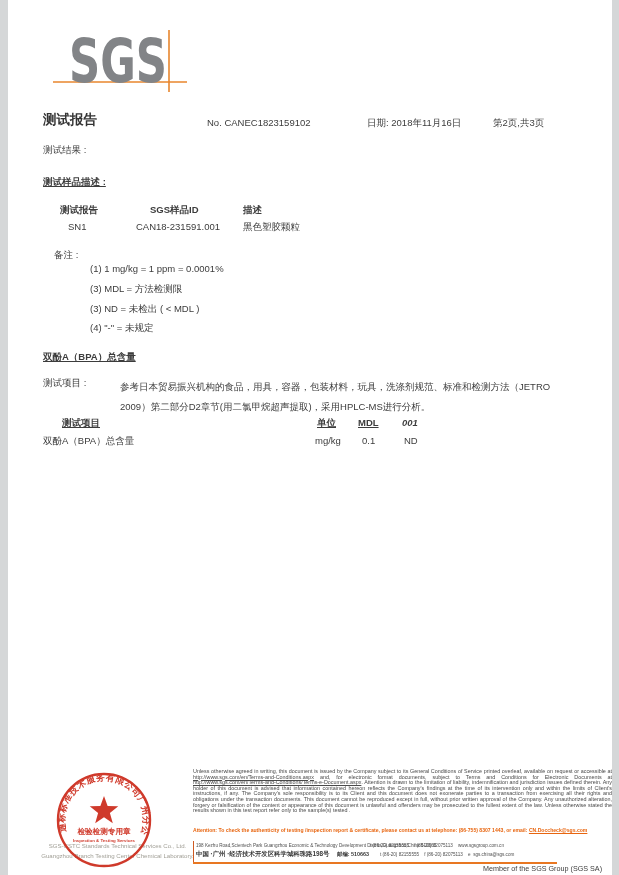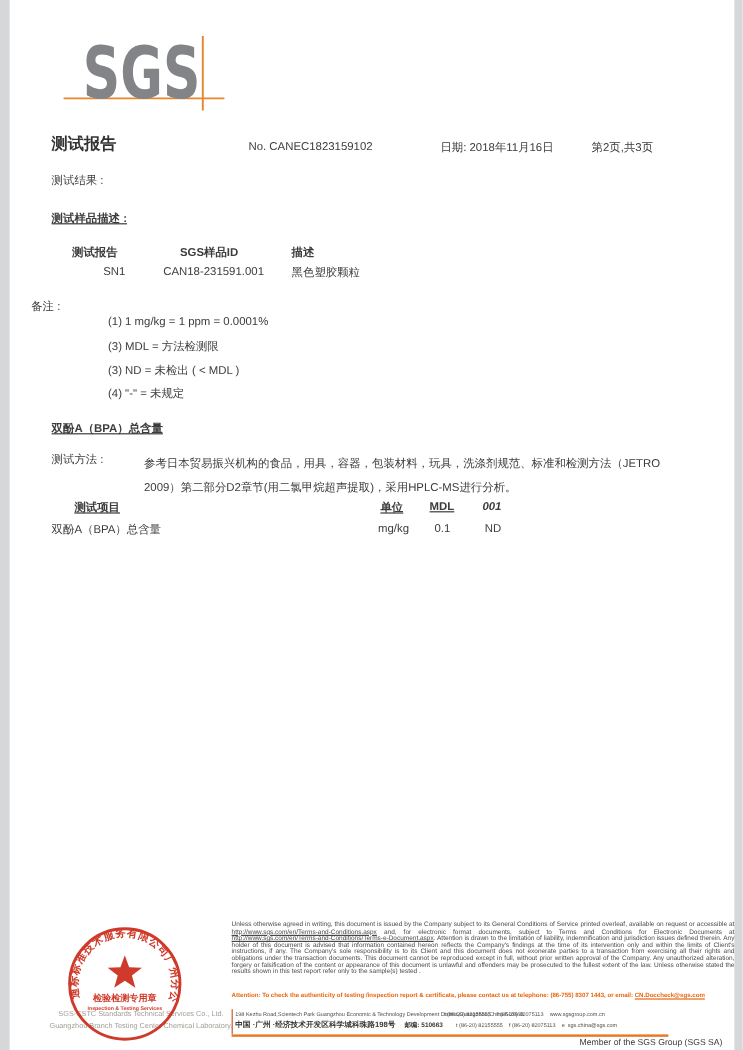--- a/index.html
+++ b/index.html
@@ -17,24 +17,24 @@
   .rep-no{left:207px;top:117px;font-size:9.5px;}
   .rep-date{left:367px;top:117px;font-size:9.5px;}
   .rep-page{left:493px;top:117px;font-size:9.5px;}
   
   .fs{font-size:9.5px;}
   .lbl-results{left:43px;top:144px;}
   .lbl-sample{left:43px;top:176px;font-weight:bold;text-decoration:underline;}
   .sh0{left:60px;top:204px;font-weight:bold;}
   .sh1{left:150px;top:204px;font-weight:bold;}
   .sh2{left:243px;top:204px;font-weight:bold;text-align:right;}
-  .sv0{left:68px;top:221px;margin-left:18px;}
+  .sv0{left:68px;top:221px;}
   .sv1{left:136px;top:221px;}
   .sv2{left:243px;top:221px;}
-  .lbl-notes{left:26px;top:249px;}
+  .lbl-notes{left:54px;top:249px;}
   .note0{left:90px;top:263px;text-align:right;}
   .note1{left:90px;top:283px;}
   .note2{left:90px;top:303px;}
   .note3{left:90px;top:322px;}
   .bpa-head{left:43px;top:351px;font-weight:bold;text-decoration:underline;}
   .lbl-method{left:43px;top:377px;}
   .method-text{left:120px;top:377px;width:455px;line-height:19.5px;}
   .rh0{left:62px;top:417px;font-weight:bold;text-decoration:underline;}
   .rh1{left:317px;top:417px;font-weight:bold;text-decoration:underline;}
   .rh2{left:358px;top:417px;font-weight:bold;text-decoration:underline;}
@@ -89,21 +89,21 @@
 <div class="abs fs sv1">CAN18-231591.001</div>
 <div class="abs fs sv2">黑色塑胶颗粒</div>
 
 <div class="abs fs lbl-notes">备注 :</div>
 <div class="abs fs note0">(1) 1 mg/kg = 1 ppm = 0.0001%</div>
 <div class="abs fs note1">(3) MDL = 方法检测限</div>
 <div class="abs fs note2">(3) ND = 未检出 ( &lt; MDL )</div>
 <div class="abs fs note3">(4) "-" = 未规定</div>
 
 <div class="abs fs bpa-head">双酚A（BPA）总含量</div>
-<div class="abs fs lbl-method">测试方法 :</div>
+<div class="abs fs lbl-method">测试项目 :</div>
 <div class="abs fs wrap method-text">参考日本贸易振兴机构的食品，用具，容器，包装材料，玩具，洗涤剂规范、标准和检测方法（JETRO 2009）第二部分D2章节(用二氯甲烷超声提取)，采用HPLC-MS进行分析。</div>
 
 <div class="abs fs rh0">测试项目</div>
 <div class="abs fs rh1">单位</div>
 <div class="abs fs rh2">MDL</div>
 <div class="abs fs rh3">001</div>
 <div class="abs fs rv0">双酚A（BPA）总含量</div>
 <div class="abs fs rv1">mg/kg</div>
 <div class="abs fs rv2">0.1</div>
 <div class="abs fs rv3">ND</div>

